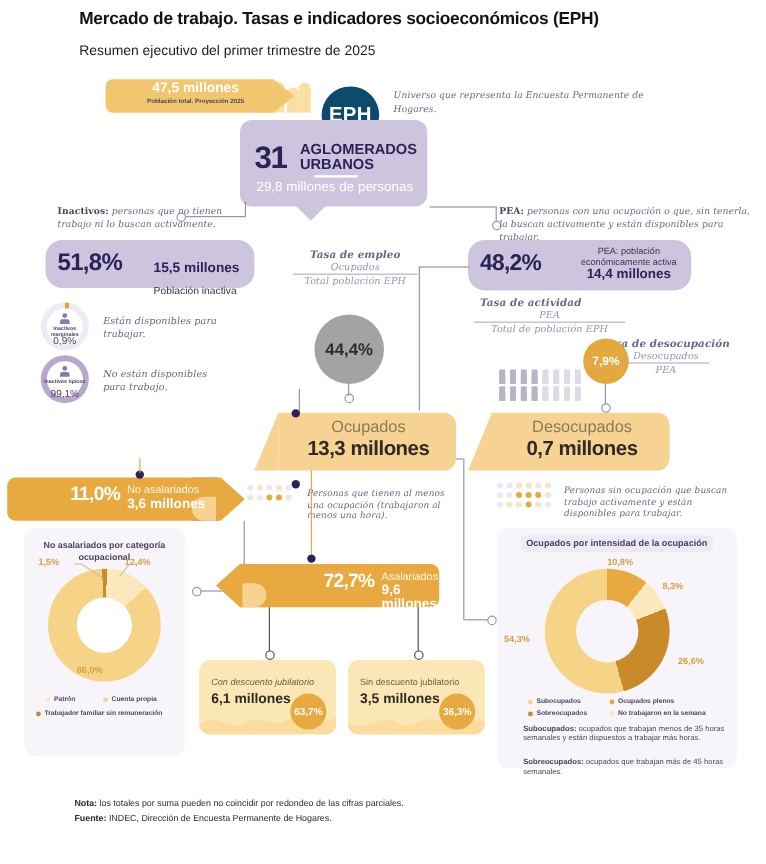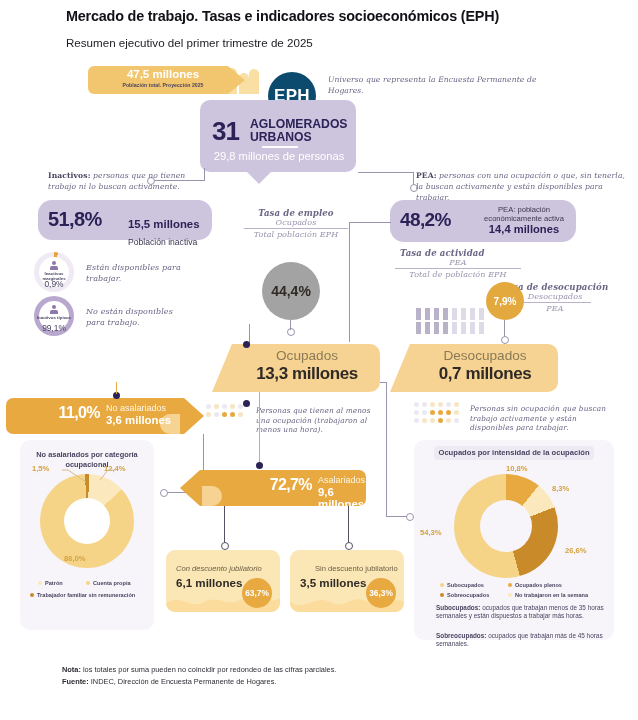--- a/index.html
+++ b/index.html
@@ -390,21 +390,21 @@
     </svg>
     <div class="jub-t" style="left:10px;top:14px;width:98px;font-style:italic;">Con descuento jubilatorio</div>
     <div class="jub-v" style="left:10px;top:26px;width:98px;">6,1 millones</div>
     <div class="jub-badge" style="left:76px;top:28px;">63,7%</div>
   </div>
 
   <div class="abs jub-card" id="jub2">
     <svg class="wave" viewBox="0 0 114 24" preserveAspectRatio="none">
       <path d="M0,14 C14,24 26,6 40,14 C54,22 62,6 76,13 C90,20 102,8 114,14 L114,24 L0,24 Z" fill="#fbdc9c"></path>
     </svg>
-    <div class="jub-t" style="left:25px;top:14px;width:98px;">Sin descuento jubilatorio</div>
+    <div class="jub-t" style="left:10px;top:14px;width:98px;">Sin descuento jubilatorio</div>
     <div class="jub-v" style="left:10px;top:26px;width:98px;">3,5 millones</div>
     <div class="jub-badge" style="left:76px;top:28px;">36,3%</div>
   </div>
 
   <div class="abs panel" id="panel-left"></div>
   <div class="abs" id="panel-left-title">No asalariados por categoría ocupacional</div>
   <div class="abs" id="donut-left" style="background: conic-gradient(from 3deg, rgb(251, 232, 189) 0%, rgb(251, 232, 189) 12.41%, rgb(245, 212, 135) 12.41%, rgb(245, 212, 135) 98.5%, rgb(201, 138, 42) 98.5%, rgb(201, 138, 42) 100%);"></div>
   <div class="abs" id="donut-left-hole"></div>
   <div class="dlab abs" style="left:32px;top:464px;">1,5%</div>
   <div class="dlab abs" style="left:104px;top:464px;">12,4%</div>

